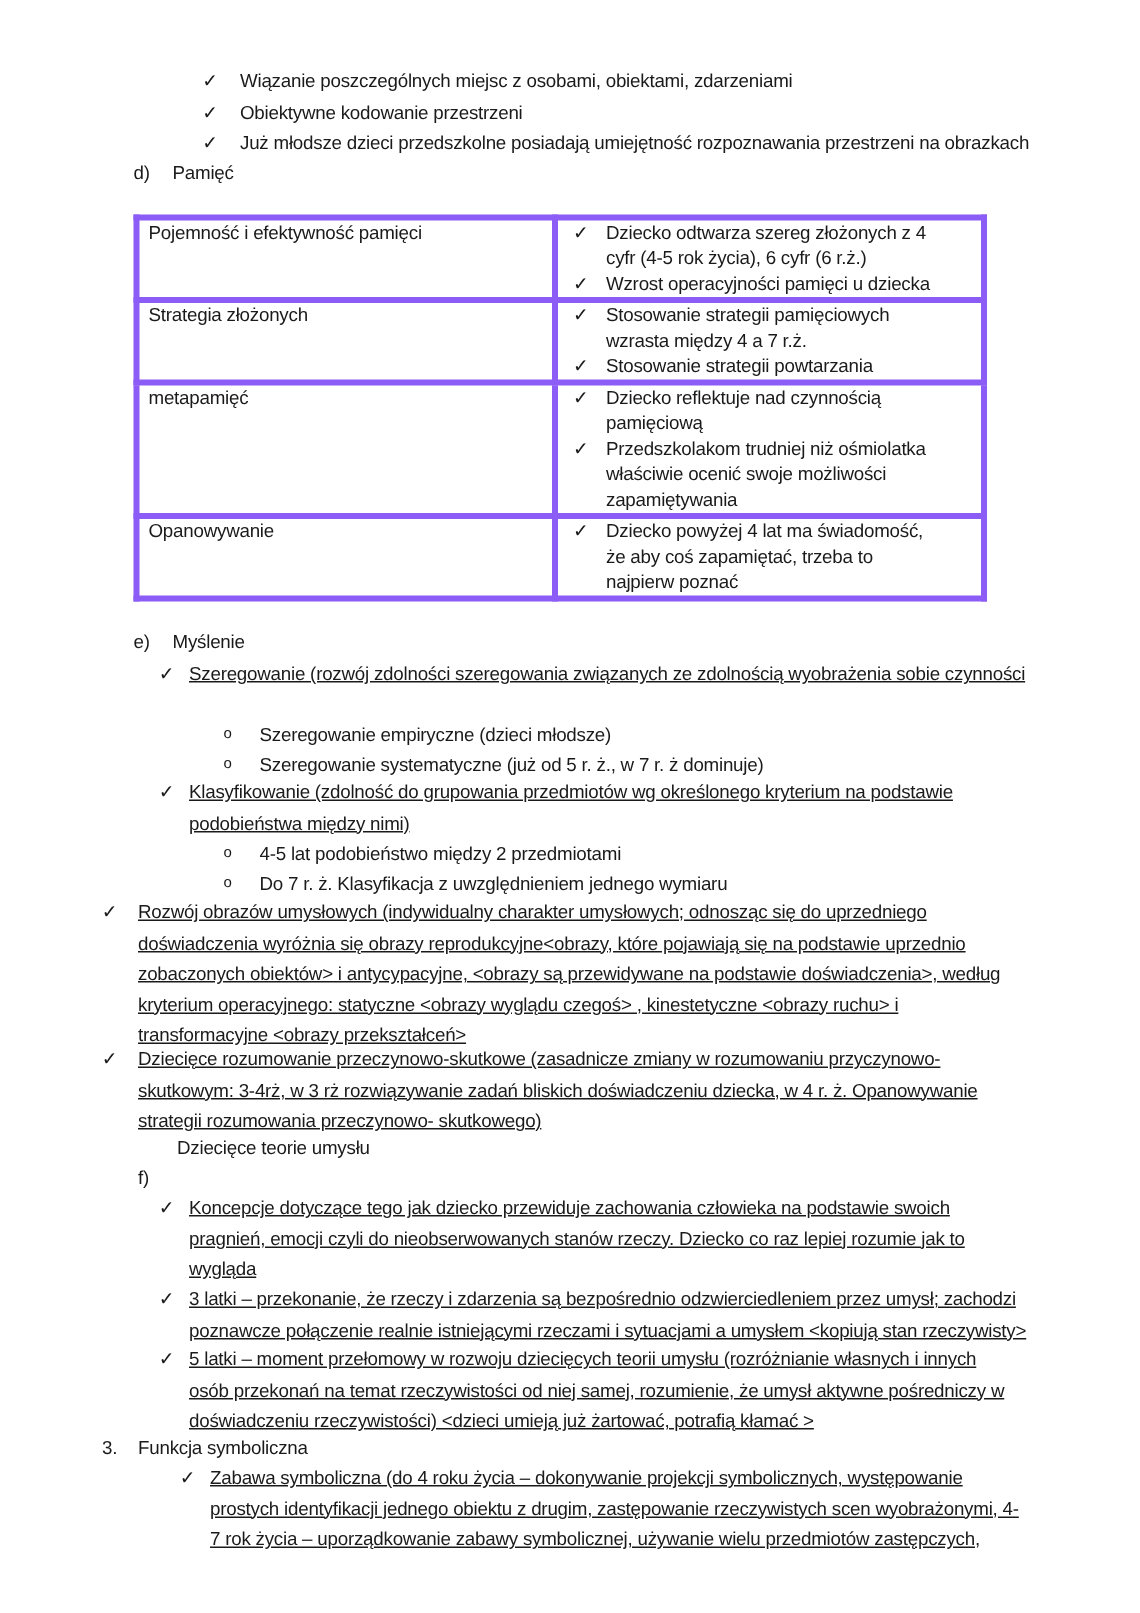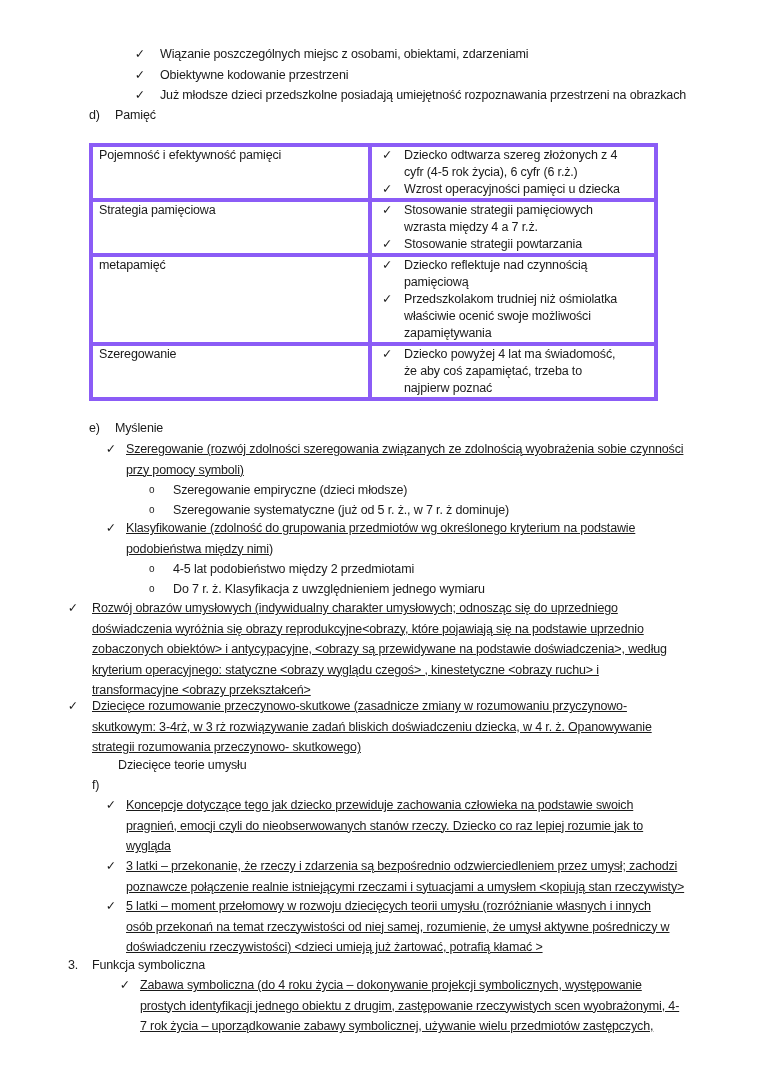--- a/index.html
+++ b/index.html
@@ -47,21 +47,21 @@
             <div>Dziecko odtwarza szereg złożonych z 4</div>
             <div>cyfr (4-5 rok życia), 6 cyfr (6 r.ż.)</div>
           </div>
       <div class="cell-item">
             <span class="ck">✓</span>
             <div>Wzrost operacyjności pamięci u dziecka</div>
           </div>
     </td>
   </tr>
   <tr>
-    <td class="c1">Strategia pamięciowa</td>
+    <td class="c1">Strategia złożonych</td>
     <td>
       <div class="cell-item">
             <span class="ck">✓</span>
             <div>Stosowanie strategii pamięciowych</div>
             <div>wzrasta między 4 a 7 r.ż.</div>
           </div>
       <div class="cell-item">
             <span class="ck">✓</span>
             <div>Stosowanie strategii powtarzania</div>
           </div>
@@ -77,40 +77,39 @@
           </div>
       <div class="cell-item">
             <span class="ck">✓</span>
             <div>Przedszkolakom trudniej niż ośmiolatka</div>
             <div>właściwie ocenić swoje możliwości</div>
             <div>zapamiętywania</div>
           </div>
     </td>
   </tr>
   <tr>
-    <td class="c1">Szeregowanie</td>
+    <td class="c1">Opanowywanie</td>
     <td>
       <div class="cell-item">
             <span class="ck">✓</span>
             <div>Dziecko powyżej 4 lat ma świadomość,</div>
             <div>że aby coś zapamiętać, trzeba to</div>
             <div>najpierw poznać</div>
           </div>
     </td>
   </tr>
 </tbody>
   </table>
 
 <span class="line" style="left:89px;top:419px">e)</span>
 <span class="line" style="left:115px;top:419px">Myślenie</span>
 
 <span class="mark" style="left:104px;top:440px">✓</span>
 <div class="para" style="left:126px;top:439px">
   <span>Szeregowanie (rozwój zdolności szeregowania związanych ze zdolnością wyobrażenia sobie czynności</span>
-  <span>przy pomocy symboli)</span>
 </div>
 <span class="circ" style="left:149px;top:481px">o</span>
 <span class="line" style="left:173px;top:481px">Szeregowanie empiryczne (dzieci młodsze)</span>
 <span class="circ" style="left:149px;top:501px">o</span>
 <span class="line" style="left:173px;top:501px">Szeregowanie systematyczne (już od 5 r. ż., w 7 r. ż dominuje)</span>
 
 <span class="mark" style="left:104px;top:519px">✓</span>
 <div class="para" style="left:126px;top:518px">
   <span>Klasyfikowanie (zdolność do grupowania przedmiotów wg określonego kryterium na podstawie</span>
   <span>podobieństwa między nimi)</span>

